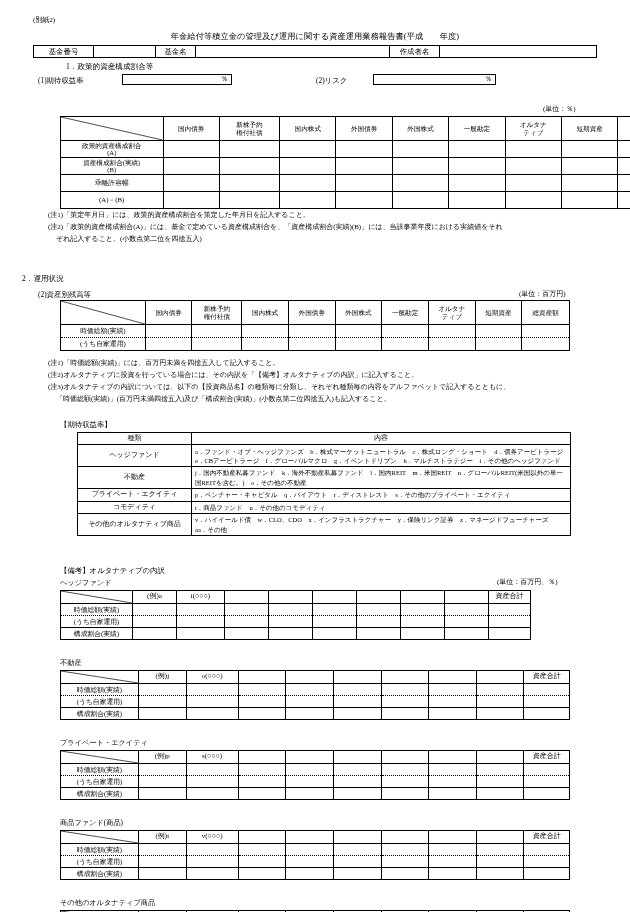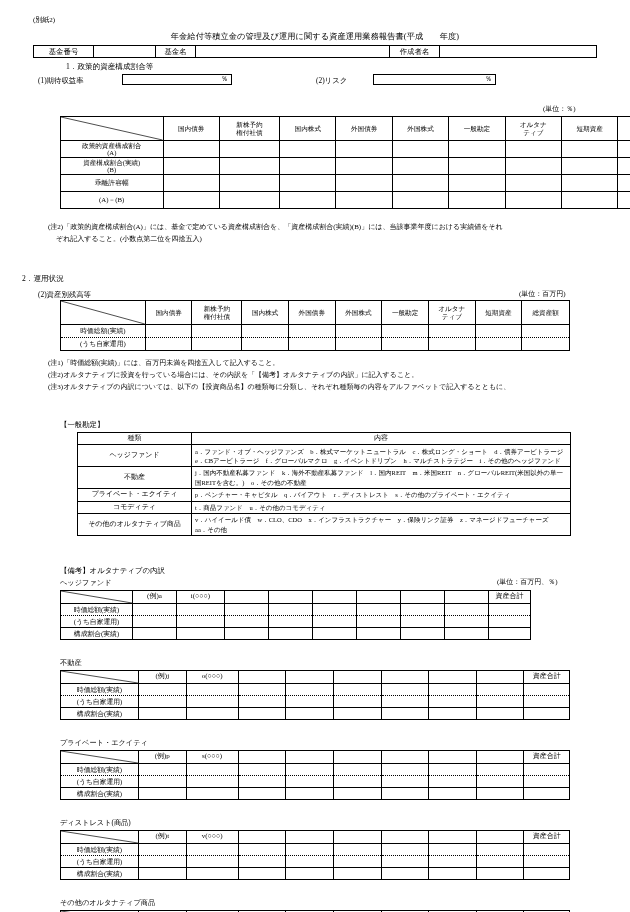--- a/index.html
+++ b/index.html
@@ -298,20 +298,21 @@
           <td class="right" style="height: 17px; padding-right: 3px;"></td>
           <td class="right" style="height: 17px; padding-right: 3px;"></td>
           <td class="right" style="height: 17px; padding-right: 3px;"></td>
           <td class="right" style="height: 17px; padding-right: 3px;"></td>
           <td class="right" style="height: 17px; padding-right: 3px;"></td>
           <td class="right" style="height: 17px; padding-right: 3px;">0. 0</td>
         </tr>
       </tbody>
   </table>
 
+  <div class="note" style="left:48px; top:210px;">(注1)「策定年月日」には、政策的資産構成割合を策定した年月日を記入すること。</div>
   <div class="note" style="left:48px; top:222px;">(注2)「政策的資産構成割合(A)」には、基金で定めている資産構成割合を、「資産構成割合(実績)(B)」には、当該事業年度における実績値をそれ</div>
   <div class="note" style="left:56px; top:234px;text-align:right;">ぞれ記入すること。(小数点第二位を四捨五入)</div>
 
   <div class="sec-h" style="left:22px; top:274px;">2．運用状況</div>
   <div class="sub-h" style="left:38px; top:290px;">(2)資産別残高等</div>
   <div class="unit" style="left:519px; top:290px;">(単位：百万円)</div>
 
   <table class="grid outer" id="tbl-balance" style="left:60px; top:300px; width:510px;">
     <colgroup>
       <col style="width:80px">
@@ -367,22 +368,23 @@
           <td class="right dot-top" style="height: 13px; padding-right: 3px;"></td>
           <td class="right dot-top" style="height: 13px; padding-right: 3px;"></td>
           <td class="right dot-top" style="height: 13px; padding-right: 3px;"></td>
         </tr>
       </tbody>
   </table>
 
   <div class="note" style="left:48px; top:358px;">(注1)「時価総額(実績)」には、百万円未満を四捨五入して記入すること。</div>
   <div class="note" style="left:48px; top:370px;">(注2)オルタナティブに投資を行っている場合には、その内訳を「【備考】オルタナティブの内訳」に記入すること。</div>
   <div class="note" style="left:48px; top:382px;">(注3)オルタナティブの内訳については、以下の【投資商品名】の種類毎に分類し、それぞれ種類毎の内容をアルファベットで記入するとともに、</div>
-
-  <div class="sub-h" style="left:60px; top:420px;">【一般勘定】</div>
+  <div class="note" style="left:56px; top:394px;">「時価総額(実績)」(百万円未満四捨五入)及び「構成割合(実績)」(小数点第二位四捨五入)も記入すること。</div>
+
+  <div class="sub-h" style="left:60px; top:420px;">【期待収益率】</div>
 
   <table class="catalog" id="tbl-catalog" style="left:77px; top:432px; width:493px;">
     <colgroup>
         <col style="width:114px">
         <col style="width:379px">
       </colgroup>
     <thead>
       <tr>
         <td class="hdr">種類</td>
         <td class="hdr">内容</td>
@@ -622,21 +624,21 @@
             <td style="height: 12px;"></td>
             <td style="height: 12px;"></td>
             <td style="height: 12px;"></td>
             <td style="height: 12px;"></td>
             <td style="height: 12px;"></td>
             <td style="height: 12px;"></td>
             <td style="height: 12px;"></td>
           </tr>
         </tbody>
       </table>
-      <div class="breakout-title" style="left: 60px; top: 819px;">ディストレスト(商品)</div>
+      <div class="breakout-title" style="left: 60px; top: 819px;">商品ファンド(商品)</div>
       <table class="grid outer" style="left: 60px; top: 830px; width: 510px;">
         <colgroup>
           <col style="width: 72px;">
           <col style="width: 44px;">
           <col style="width: 48px;">
           <col style="width: 44px;">
           <col style="width: 44px;">
           <col style="width: 44px;">
           <col style="width: 44px;">
           <col style="width: 44px;">

